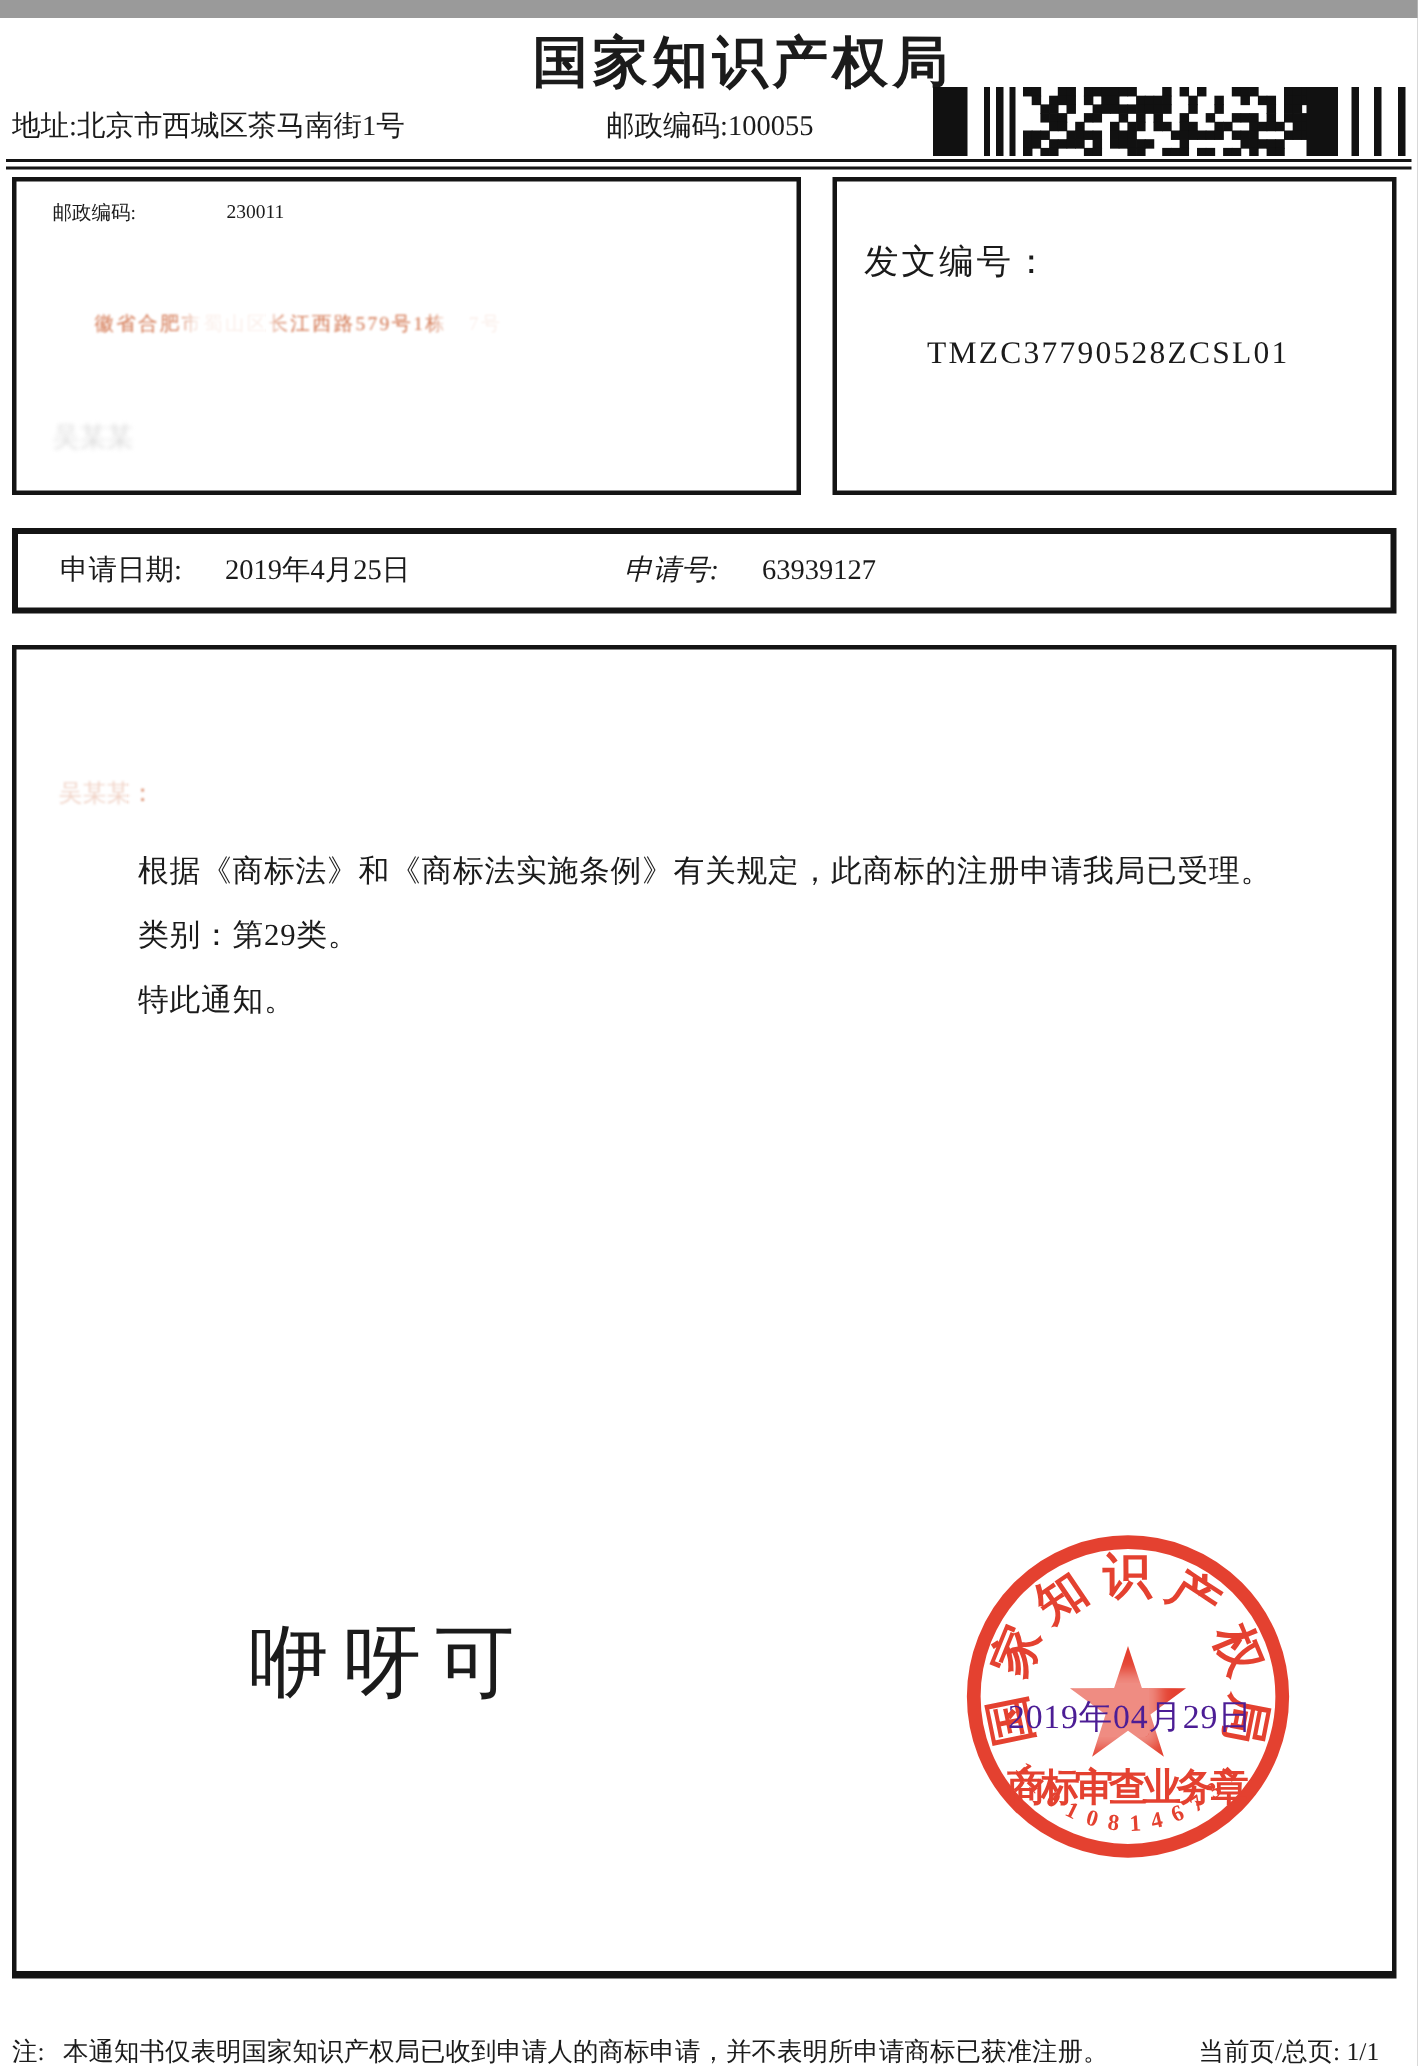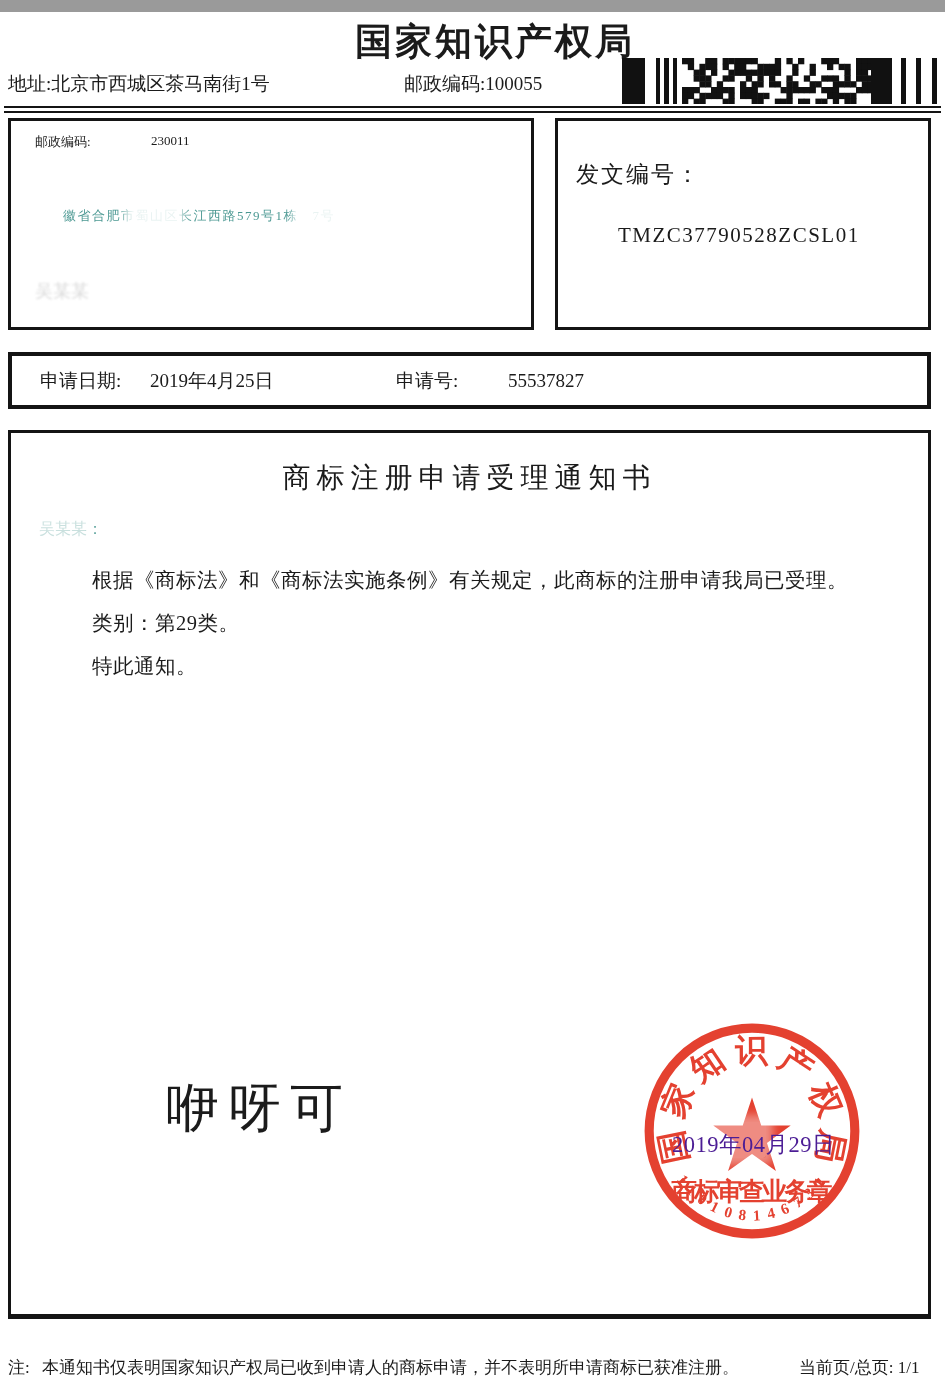--- a/index.html
+++ b/index.html
@@ -6,21 +6,21 @@
   .page{position:relative;width:945px;height:1377px;background:#ffffff;margin:12px auto;
         font-family:"Liberation Serif","DejaVu Serif",serif;color:#1b1b1b;overflow:hidden;padding-left:45px;}
   .abs{position:absolute;}
   .center{left:0;width:100%;text-align:center;}
   .doc-title{top:5px;font-size:37px;font-weight:bold;letter-spacing:3px;}
   .hdr-line{top:59px;font-size:19px;}
   .rule{left:4px;top:94px;width:937px;height:3px;border-top:2px solid #141414;border-bottom:2px solid #141414;}
   .frame{position:absolute;border:3px solid #141414;background:#fff;}
   .lbl19{font-size:13px;}
   .lbl23{font-size:23px;}
-  .redact{color:#0f766e;filter:blur(0.7px);opacity:0.75;white-space:nowrap;}
+  .redact{color:#c2410c;filter:blur(0.7px);opacity:0.75;white-space:nowrap;}
   .redact-faint{color:#c0c0c0;filter:blur(1.3px);opacity:0.55;white-space:nowrap;}
   .patch{position:absolute;background:rgba(255,255,255,0.88);box-shadow:0 0 9px 7px rgba(255,255,255,0.88);border-radius:3px;}
   .bar-row{left:8px;top:340px;width:915px;height:49px;border:4px solid #141414;background:#fff;}
   .bar-row span{position:absolute;top:0;line-height:49px;font-size:19px;white-space:nowrap;}
   .notice{left:8px;top:418px;width:917px;height:881px;border:3px solid #141414;border-bottom-width:5px;background:#fff;}
   .notice-title{top:26px;font-size:28px;letter-spacing:6px;}
   .para{font-size:20.5px;letter-spacing:0.5px;white-space:nowrap;}
   .tm{font-size:53px;letter-spacing:9px;white-space:nowrap;}
   .seal-date{font-size:22.5px;color:#4c1d95;letter-spacing:0.5px;z-index:5;white-space:nowrap;}
   .agency{top:1312px;left:5px;font-size:17.5px;}
@@ -205,26 +205,25 @@
   <div class="patch" style="left:372px;top:170px;width:48px;height:50px;"></div>
 
   <div class="frame" style="left:555px;top:106px;width:370px;height:206px;">
     <span class="abs lbl23" style="left:18px;top:38px;letter-spacing:2px;">发文编号：</span>
     <span class="abs" style="left:60px;top:102px;font-size:21px;letter-spacing:1.5px;">TMZC37790528ZCSL01</span>
   </div>
 
   <div class="abs bar-row">
     <span style="left:28px;">申请日期:</span>
     <span style="left:138px;">2019年4月25日</span>
-    <span style="left:384px;">申请号:</span>
-    <span style="left:496px;">55537827</span>
+    <span style="left:404px;font-style:italic;">申请号:</span>
+    <span style="left:496px;">63939127</span>
   </div>
 
   <div class="abs notice">
-    <div class="abs center notice-title">商标注册申请受理通知书</div>
     <span class="abs redact" style="left:28px;top:86px;font-size:16px;">吴某某：</span>
     <div class="abs para" style="left:81px;top:133px;">根据《商标法》和《商标法实施条例》有关规定，此商标的注册申请我局已受理。</div>
     <div class="abs para" style="left:81px;top:176px;">类别：第29类。</div>
     <div class="abs para" style="left:81px;top:219px;">特此通知。</div>
     <div class="abs tm" style="left:155px;top:640px;">咿呀可</div>
   </div>
   <div class="patch" style="left:30px;top:497px;width:55px;height:42px;opacity:.8;"></div>
 
   <svg class="abs" style="left:640px;top:1007px;" width="224" height="224" viewBox="0 0 220 220">
     <defs>

